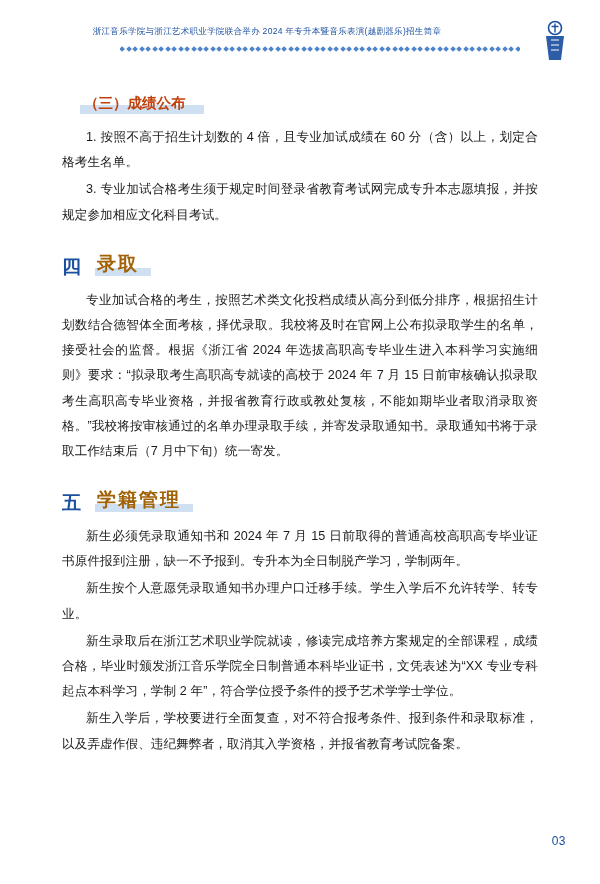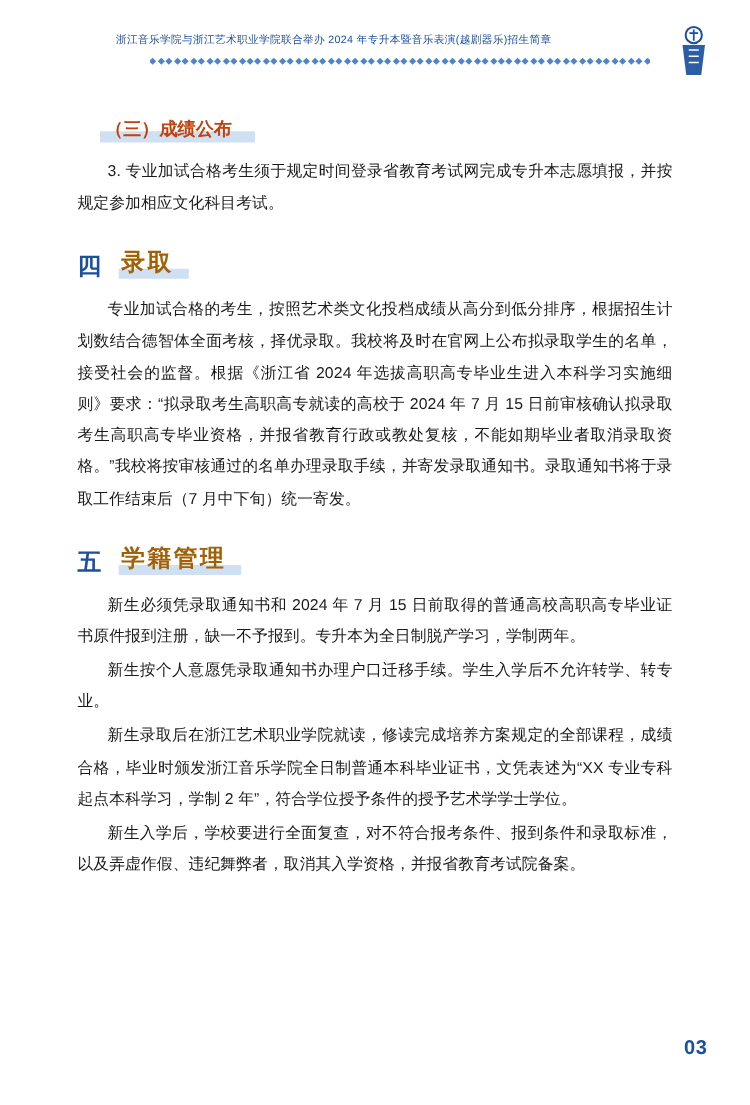--- a/index.html
+++ b/index.html
@@ -148,22 +148,22 @@
     color: #a16207;
     letter-spacing: 2px;
     line-height: 1;
   }
 
   
   .page-number {
     position: absolute;
     right: 34px;
     bottom: 36px;
-    font-size: 16px;
-    font-weight: bold;
+    font-size: 12px;
+    font-weight: normal;
     color: #1b4fa0;
     letter-spacing: 0.5px;
   }
 </style>
 </head>
 <body>
 
 <div class="header">
   <div class="header-band"></div>
   <div class="header-title">浙江音乐学院与浙江艺术职业学院联合举办 2024 年专升本暨音乐表演(越剧器乐)招生简章</div>
@@ -242,20 +242,21 @@
 </div>
 
 <div class="content">
 
   
   <div class="sub-heading">
     <span class="hl"></span>
     <span class="txt">（三）成绩公布</span>
   </div>
 
+  <p class="para">1. 按照不高于招生计划数的 4 倍，且专业加试成绩在 60 分（含）以上，划定合格考生名单。</p>
   <p class="para">3. 专业加试合格考生须于规定时间登录省教育考试网完成专升本志愿填报，并按规定参加相应文化科目考试。</p>
 
   
   <div class="section-heading">
     <div class="sec-num">四</div>
     <div class="sec-title-wrap">
       <span class="hl"></span>
       <span class="sec-title">录取</span>
     </div>
   </div>

